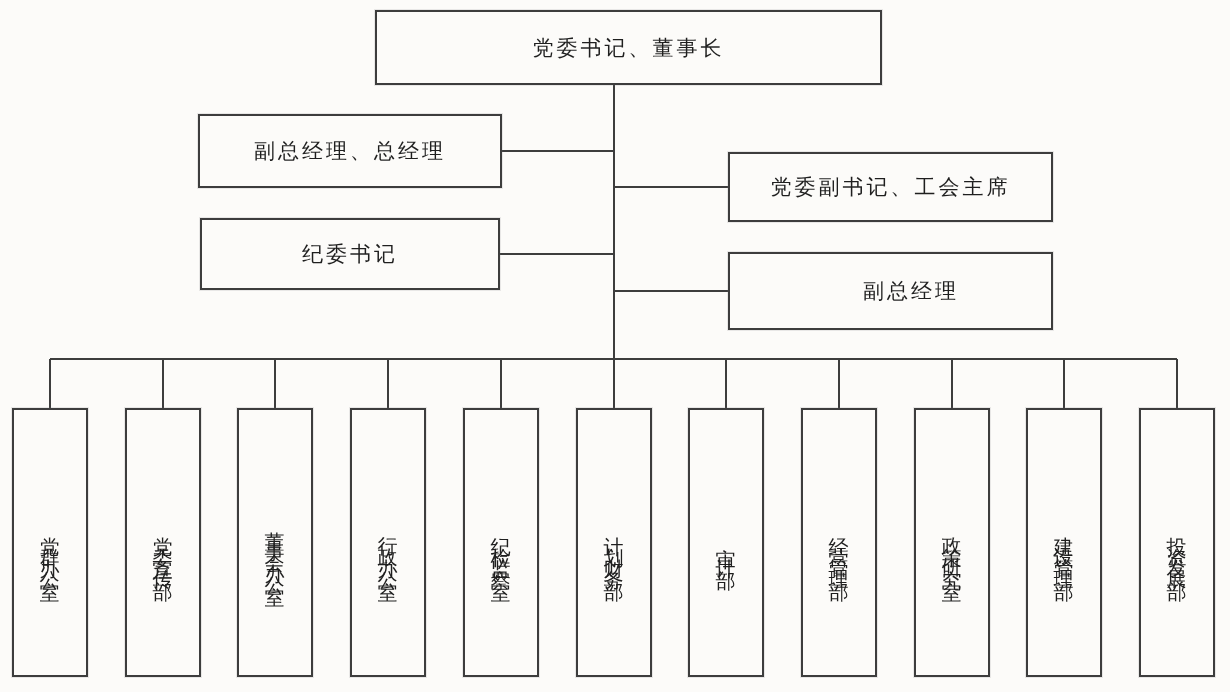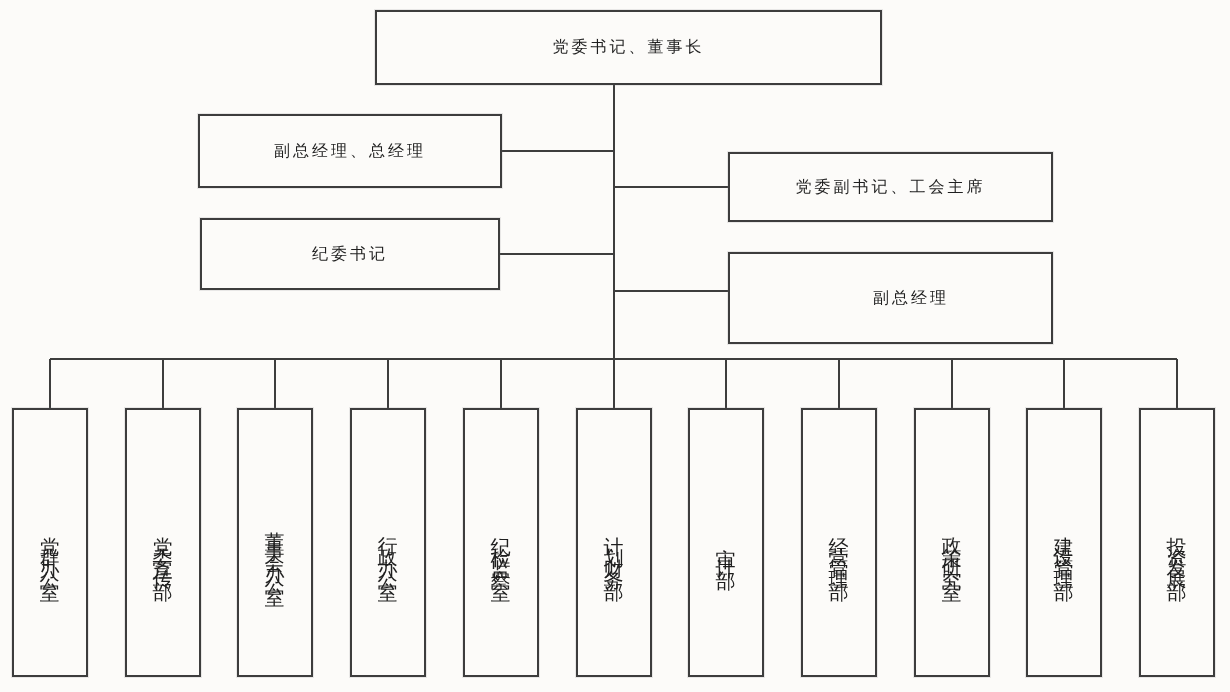--- a/index.html
+++ b/index.html
@@ -27,21 +27,21 @@
     position: absolute;
     border: 2px solid #3d3d3d;
     background: #fcfbf9;
     display: flex;
     align-items: center;
     justify-content: center;
     box-sizing: border-box;
     box-shadow: 0 0 0 1px rgba(120,120,120,0.15);
   }
   .h-label {
-    font-size: 16px;
+    font-size: 21px;
     letter-spacing: 3px;
     white-space: nowrap;
   }
   .v-label {
     writing-mode: vertical-rl;
     text-orientation: upright;
     font-size: 20px;
     letter-spacing: 11px;
     margin-bottom: -11px;
     line-height: 1;
@@ -87,21 +87,21 @@
   </div>
 
   <div class="box" style="left:728px; top:152px; width:325px; height:70px;">
     <span class="h-label">党委副书记、工会主席</span>
   </div>
 
   <div class="box" style="left:200px; top:218px; width:300px; height:72px;">
     <span class="h-label">纪委书记</span>
   </div>
 
-  <div class="box" style="left:728px; top:252px; width:325px; height:92px;padding-left:41px;">
+  <div class="box" style="left:728px; top:252px; width:325px; height:78px;padding-left:41px;">
     <span class="h-label">副总经理</span>
   </div>
 
   <div class="box" style="left:12px; top:408px; width:76px; height:269px;">
     <span class="v-label">党群办公室</span>
   </div>
 
   <div class="box" style="left:125px; top:408px; width:76px; height:269px;">
     <span class="v-label">党委宣传部</span>
   </div>

